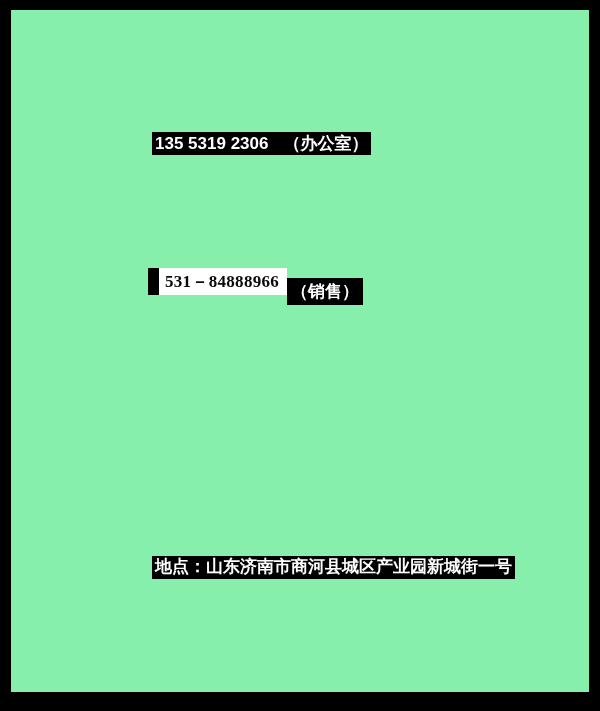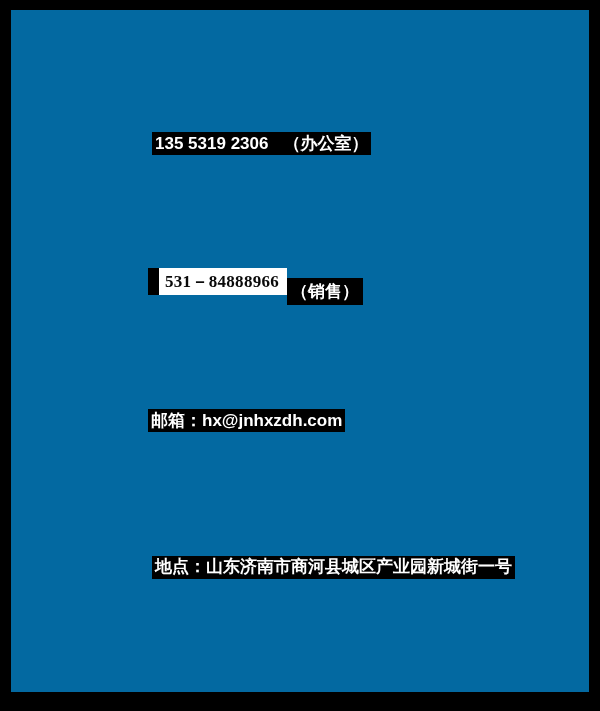--- a/index.html
+++ b/index.html
@@ -11,21 +11,21 @@
   .frame {
     width: 600px;
     height: 711px;
     background: #000;
     padding: 10px 11px 19px 11px;
   }
   .page {
     position: relative;
     width: 100%;
     height: 100%;
-    background: #0369a1;
+    background: #86efac;
     overflow: hidden;
     text-align: right;
   }
   .textline {
     position: absolute;
     font-family: "Liberation Sans", sans-serif;
     font-weight: bold;
     font-size: 17px;
     line-height: 21px;
     color: #ffffff;
@@ -85,22 +85,19 @@
     </div>
 
     <div class="textline sales-line">
       <span class="white-box">
         <span class="dark-strip"></span>
         <span class="num">531－84888966</span>
       </span>
       <span class="hl sales-label">（销售）</span>
     </div>
 
-    <div class="textline email-line">
-      <span class="hl">邮箱：hx@jnhxzdh.com</span>
-    </div>
 
     <div class="textline address-line">
       <span class="hl">地点：山东济南市商河县城区产业园新城街一号</span>
     </div>
 
   </div>
 </div>
 
 </body></html>

